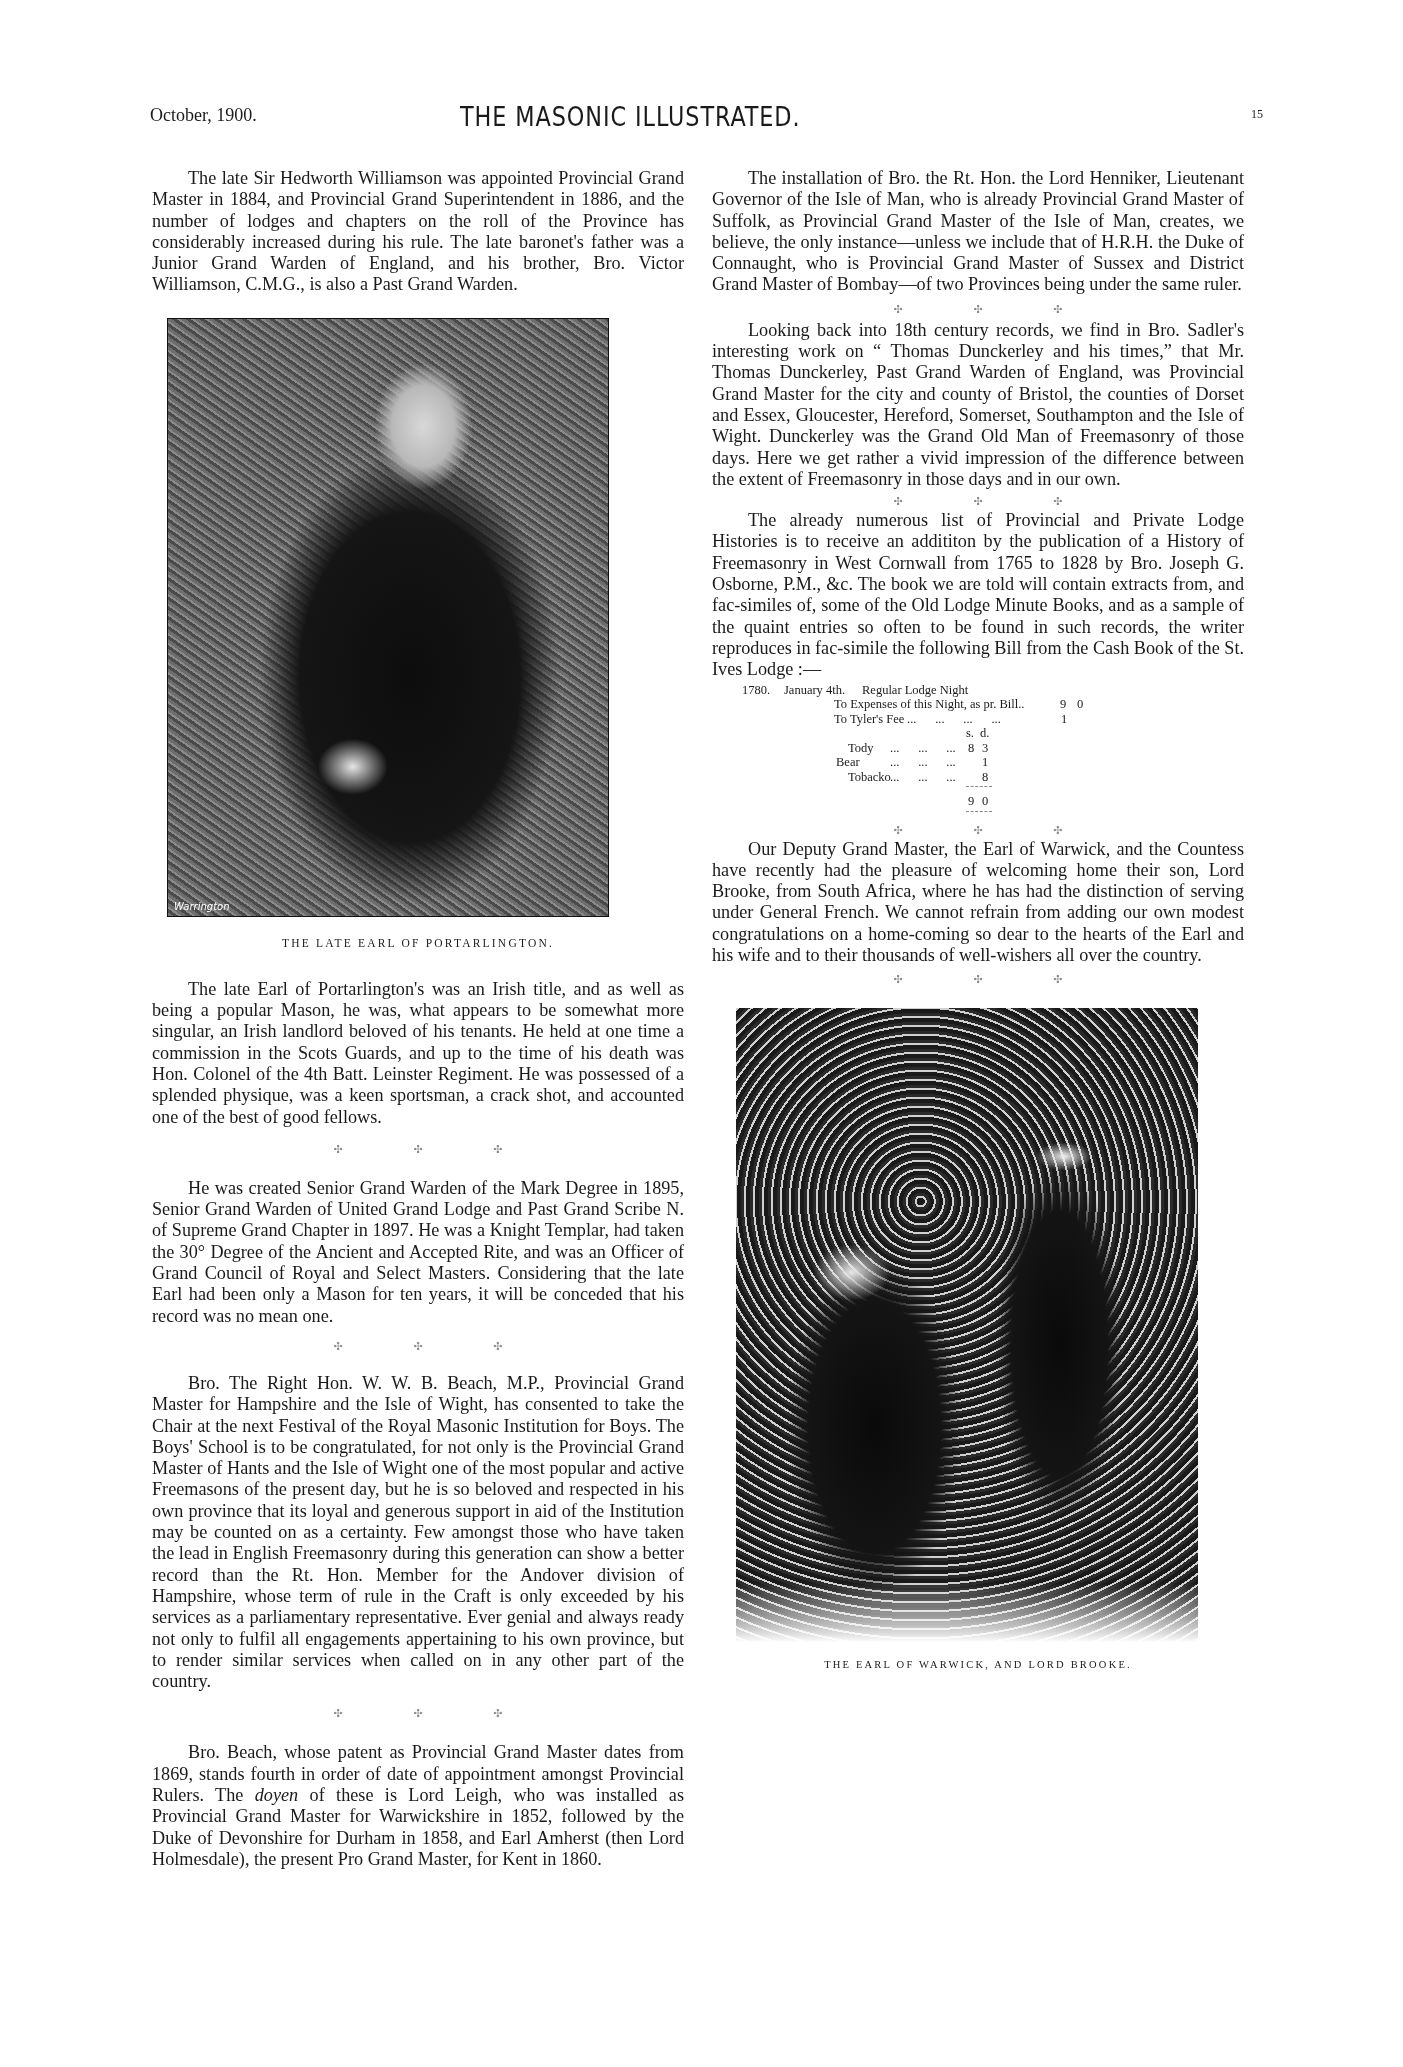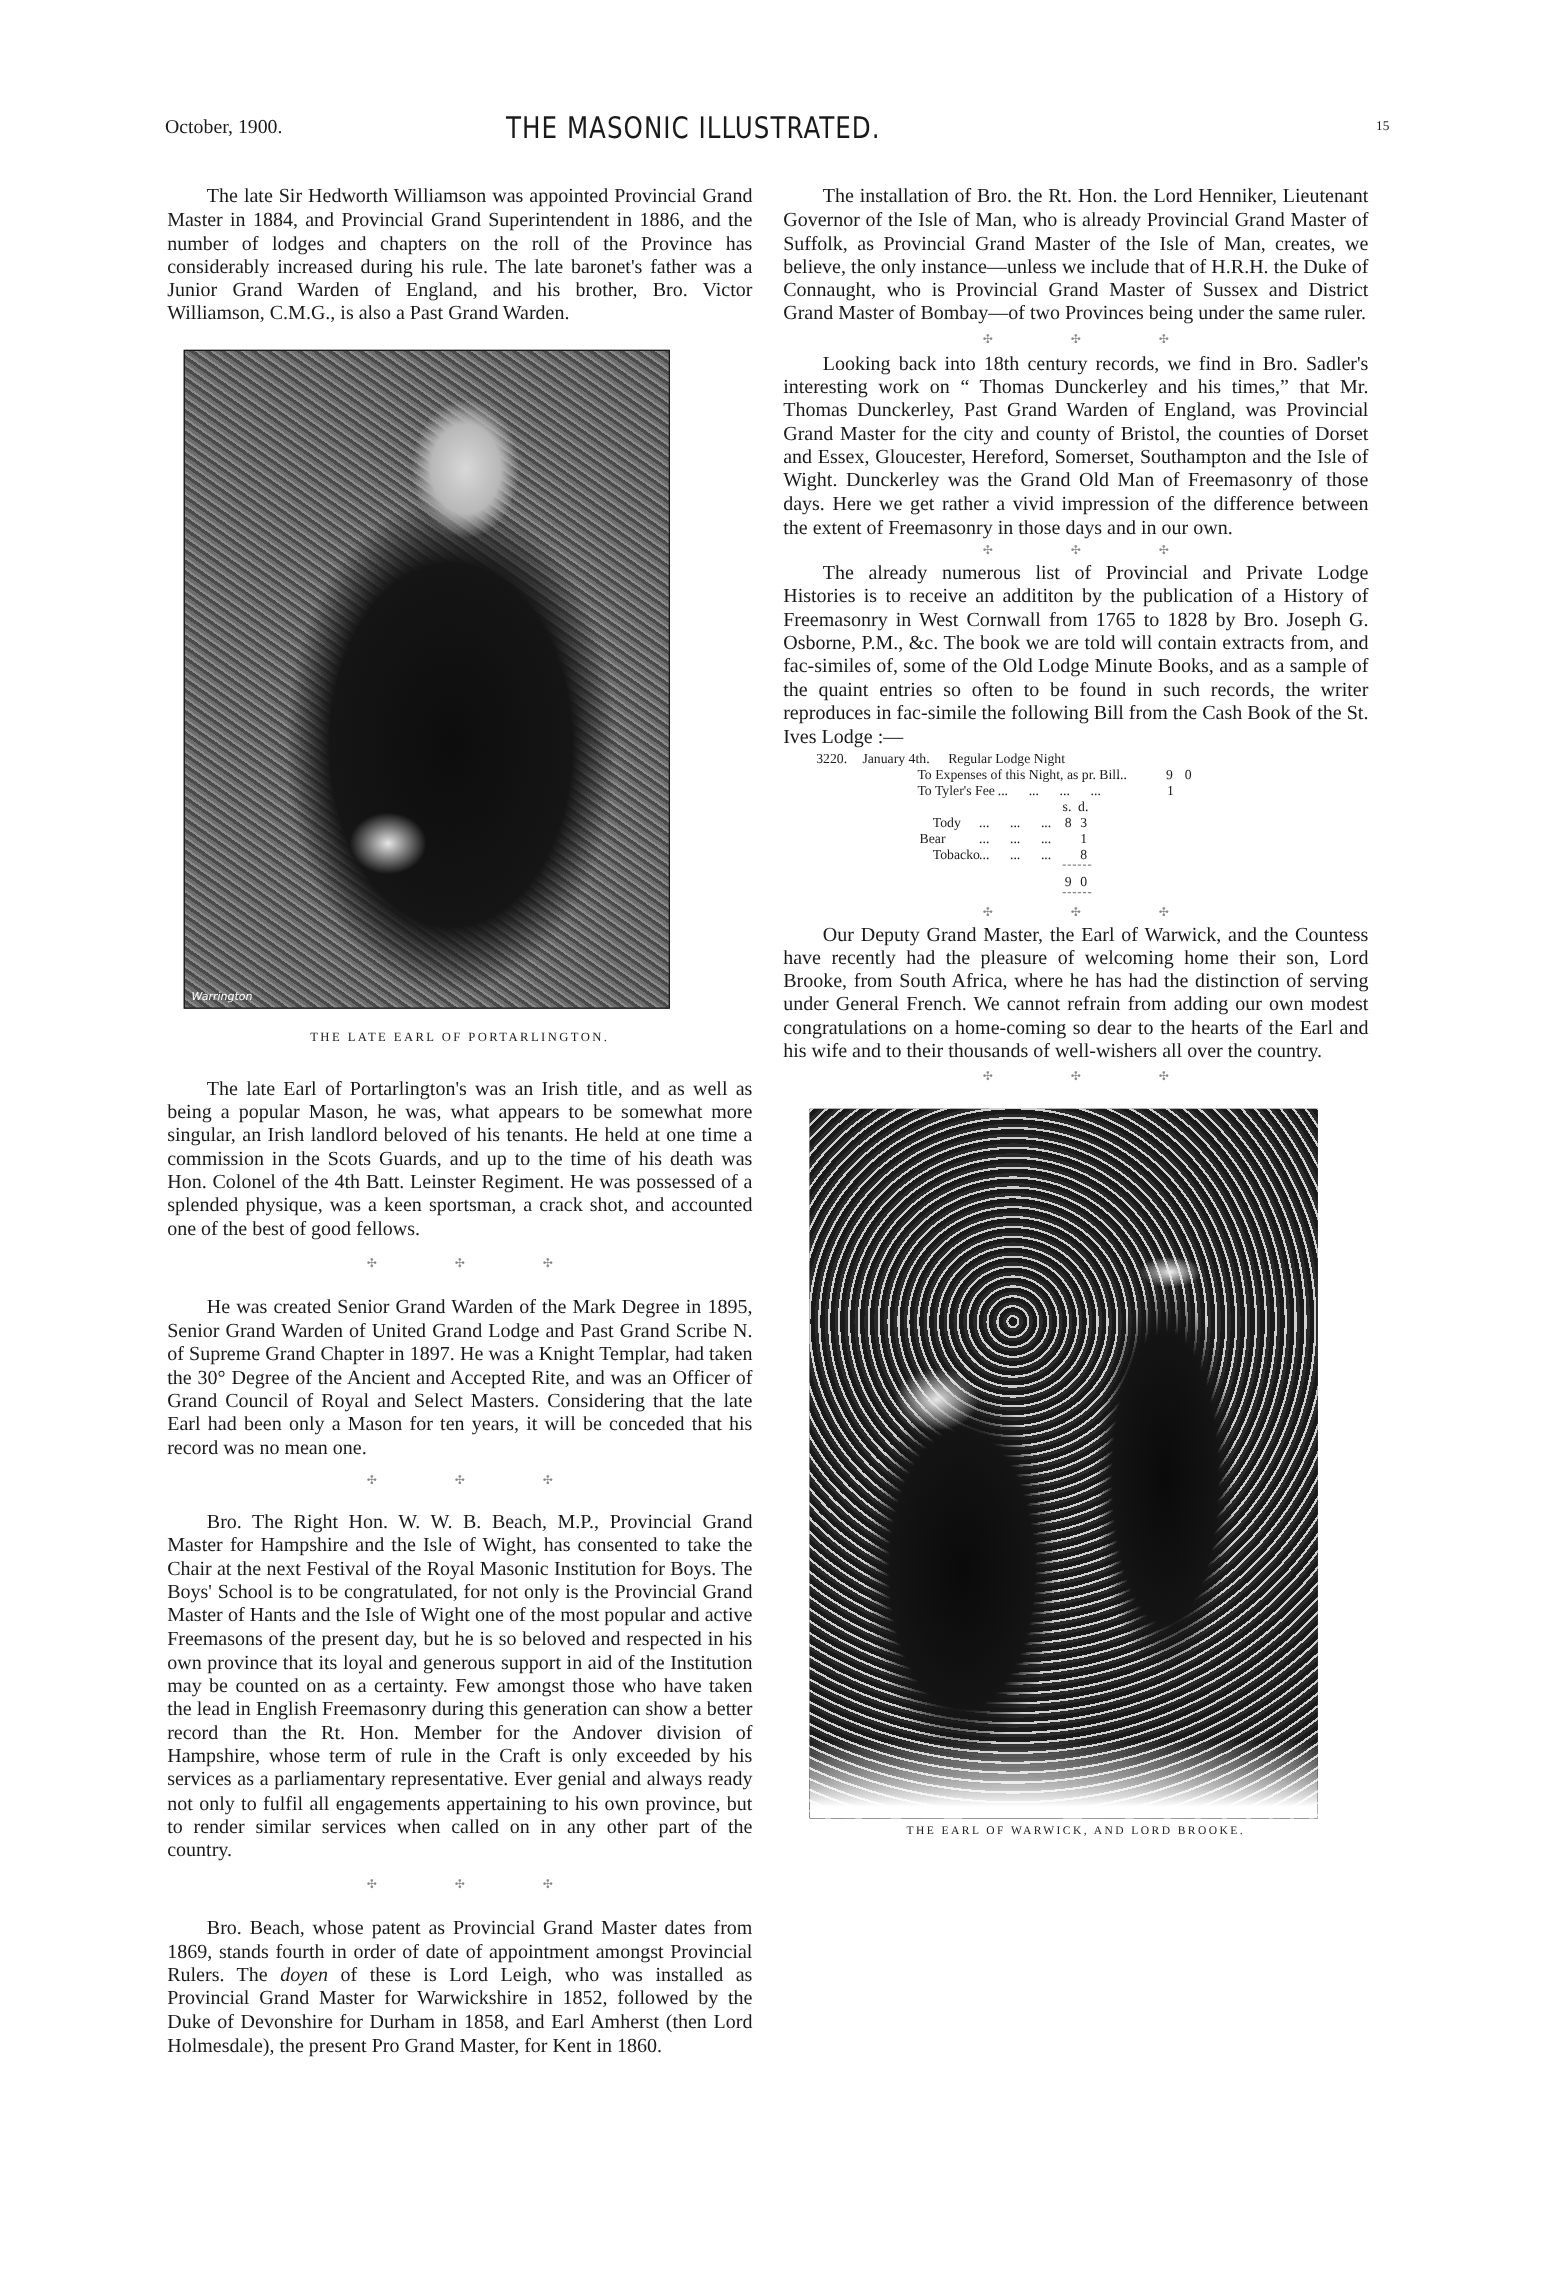--- a/index.html
+++ b/index.html
@@ -76,21 +76,21 @@
   <p class="para">The installation of Bro. the Rt. Hon. the Lord Henniker, Lieutenant Governor of the Isle of Man, who is already Provincial Grand Master of Suffolk, as Provincial Grand Master of the Isle of Man, creates, we believe, the only instance—unless we include that of H.R.H. the Duke of Connaught, who is Provincial Grand Master of Sussex and District Grand Master of Bombay—of two Provinces being under the same ruler.</p>
   <div class="stars" style="margin-top:6px;">✣ ✣ ✣</div>
 
   <p class="para" style="margin-top:4px;">Looking back into 18th century records, we find in Bro. Sadler's interesting work on “ Thomas Dunckerley and his times,” that Mr. Thomas Dunckerley, Past Grand Warden of England, was Provincial Grand Master for the city and county of Bristol, the counties of Dorset and Essex, Gloucester, Hereford, Somerset, Southampton and the Isle of Wight. Dunckerley was the Grand Old Man of Freemasonry of those days. Here we get rather a vivid impression of the difference between the extent of Freemasonry in those days and in our own.</p>
   <div class="stars" style="margin-top:4px;">✣ ✣ ✣</div>
 
   <p class="para" style="margin-top:2px;">The already numerous list of Provincial and Private Lodge Histories is to receive an addititon by the publication of a History of Freemasonry in West Cornwall from 1765 to 1828 by Bro. Joseph G. Osborne, P.M., &amp;c. The book we are told will contain extracts from, and fac-similes of, some of the Old Lodge Minute Books, and as a sample of the quaint entries so often to be found in such records, the writer reproduces in fac-simile the following Bill from the Cash Book of the St. Ives Lodge :—</p>
 
   <div class="bill">
     <div class="row">
-      <span class="c" style="left:30px;">3220.</span>
+      <span class="c" style="left:30px;">1780.</span>
       <span class="c" style="left:72px;">January 4th.</span>
       <span class="c" style="left:150px;font-family:Liberation Serif, serif;">Regular Lodge Night</span>
     </div>
     <div class="row">
       <span class="c" style="left:122px;">To Expenses of this Night, as pr. Bill</span>
       <span class="c" style="left:303px;">...</span>
       <span class="c" style="left:348px;">9</span>
       <span class="c" style="left:365px;">0</span>
     </div>
     <div class="row">

